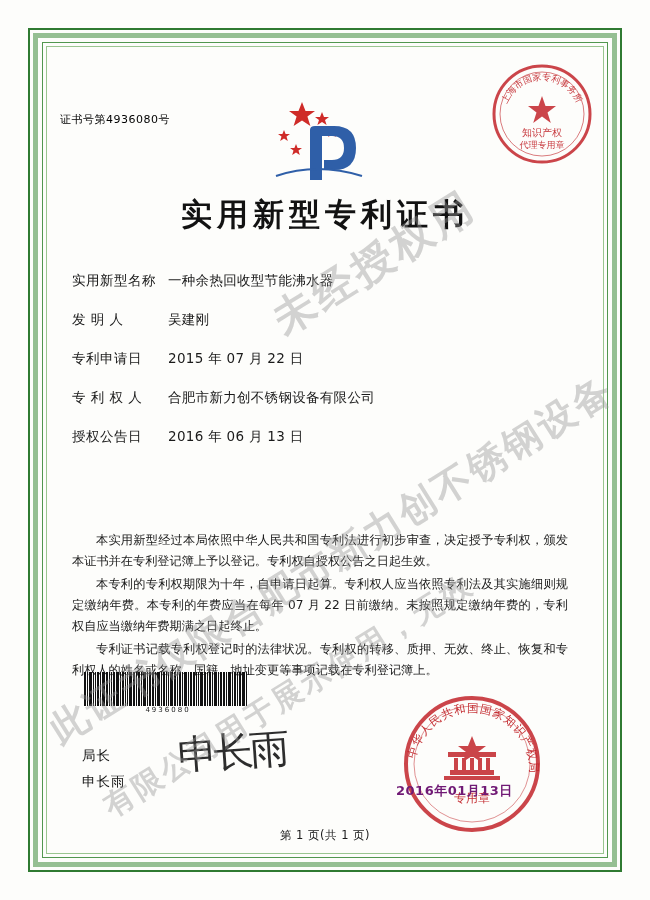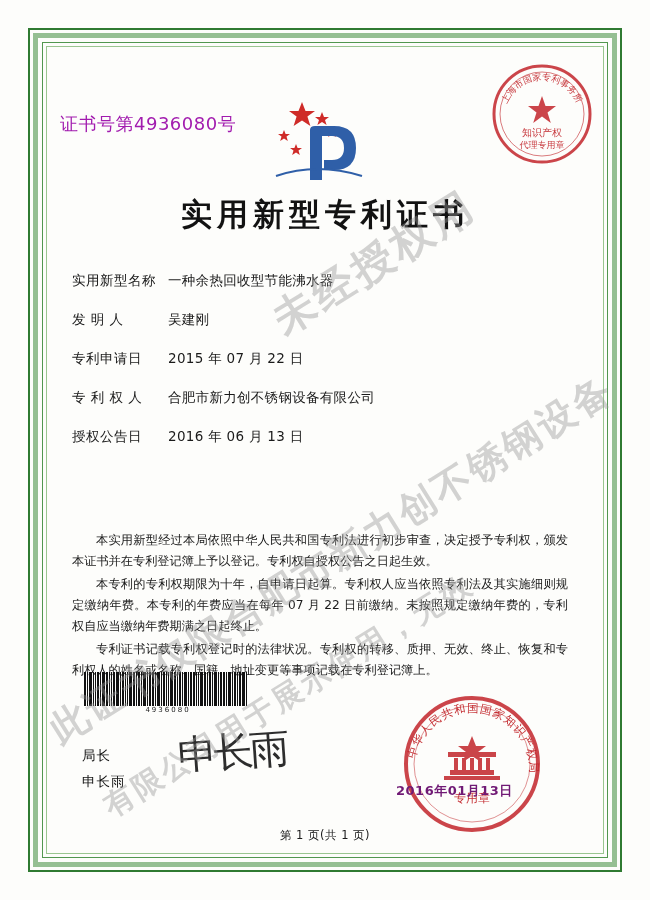--- a/index.html
+++ b/index.html
@@ -56,22 +56,22 @@
     top: 96px;
     width: 130px;
     height: 90px;
   }
 
   
   .cert-no {
     position: absolute;
     left: 60px;
     top: 112px;
-    font-size: 18px;
-    color: #a21caf;
+    font-size: 11px;
+    color: #000000;
     letter-spacing: .5px;
     white-space: nowrap;
   }
 
   
   .doc-title {
     position: absolute;
     left: 0;
     top: 194px;
     width: 650px;

